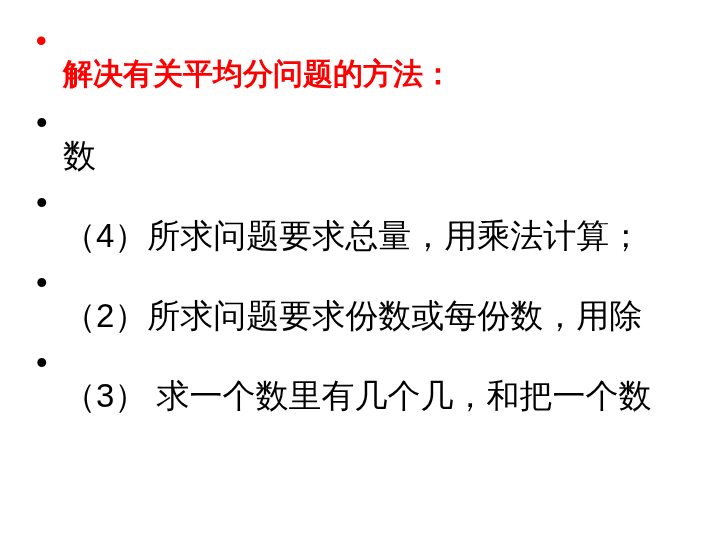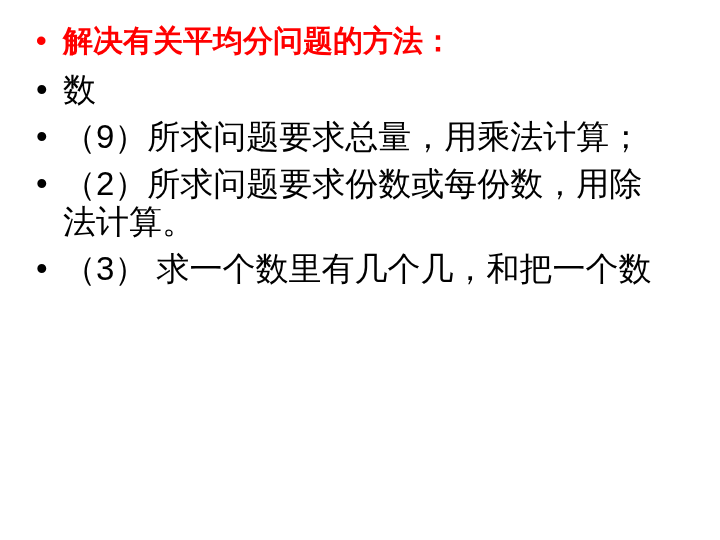--- a/index.html
+++ b/index.html
@@ -31,20 +31,21 @@
   }
 
   .text { flex: 1 1 auto; min-width: 0; }
 
   .line {
     font-size: 33px;
     line-height: 38px;
     color: var(--text-color, #000000);
     white-space: nowrap;
     letter-spacing: 0px;
+    margin-top: 33px;
   }
 
   .bullet-item.title .marker {
     color: var(--accent-color, #ff0000);
     font-weight: bold;
     font-size: 30px;
     line-height: 40px;
   }
   .bullet-item.title .line {
     color: var(--accent-color, #ff0000);
@@ -69,29 +70,28 @@
   <div class="bullet-item">
     <span class="marker">•</span>
     <div class="text">
       <div class="line">数</div>
     </div>
   </div>
 
   <div class="bullet-item">
     <span class="marker">•</span>
     <div class="text">
-      <div class="line">（9）所求问题要求总量，用乘法计算；</div>
+      <div class="line">（4）所求问题要求总量，用乘法计算；</div>
     </div>
   </div>
 
   <div class="bullet-item">
     <span class="marker">•</span>
     <div class="text">
       <div class="line">（2）所求问题要求份数或每份数，用除</div>
-      <div class="line">法计算。</div>
     </div>
   </div>
 
   <div class="bullet-item">
     <span class="marker">•</span>
     <div class="text">
       <div class="line">（3） 求一个数里有几个几，和把一个数</div>
     </div>
   </div>
 

